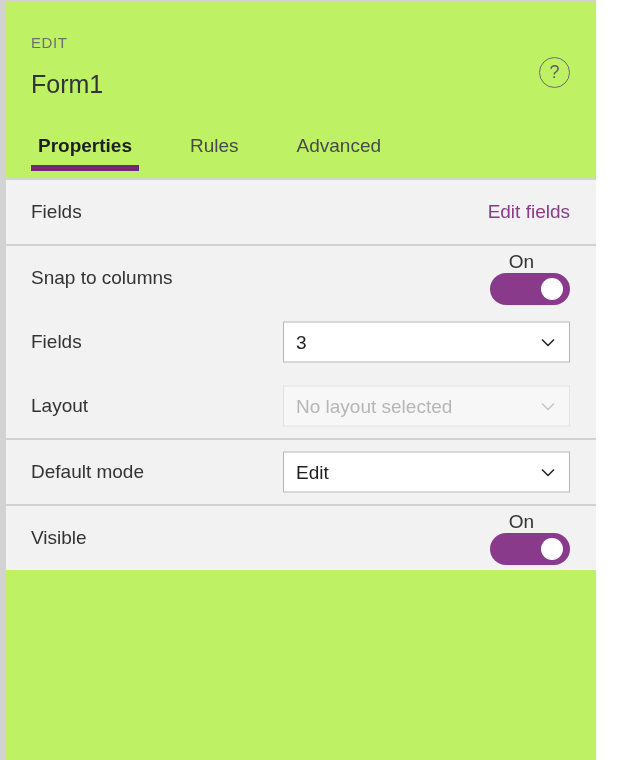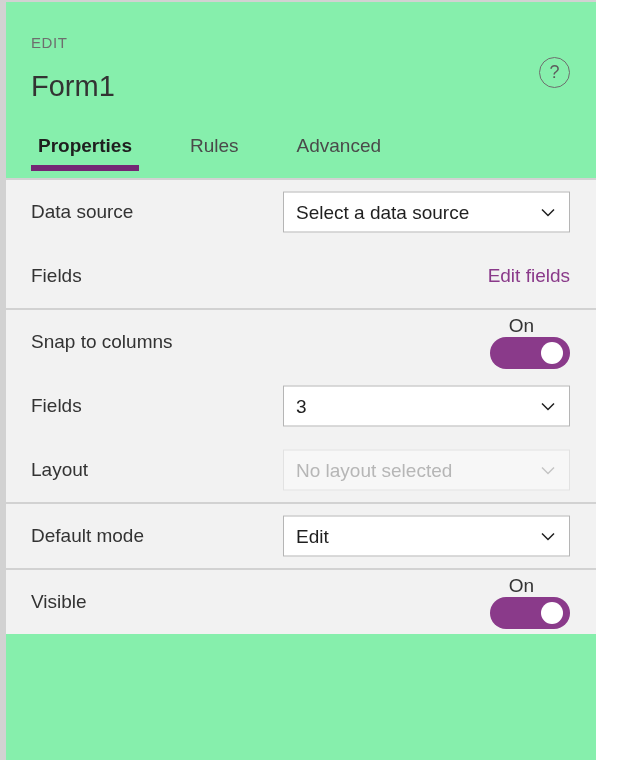--- a/index.html
+++ b/index.html
@@ -12,21 +12,21 @@
     height: 760px;
     font-family: "Liberation Sans", sans-serif;
     overflow: hidden;
   }
 
   #panel {
     position: relative;
     width: 596px;
     height: 760px;
     box-sizing: border-box;
-    background: #86efac;
+    background: #bef264;
     border-top: 2px solid #d2d2d2;
     border-left: 6px solid #d2d2d2;
     overflow: hidden;
   }
 
   
   .header {
     position: relative;
     height: 176px;
     box-sizing: border-box;
@@ -36,21 +36,21 @@
     left: 25px;
     top: 32px;
     font-size: 15px;
     letter-spacing: 0.6px;
     color: #6e6e6e;
   }
   .title {
     position: absolute;
     left: 25px;
     top: 68px;
-    font-size: 29px;
+    font-size: 25px;
     color: #333333;
     font-weight: 400;
   }
   .help-btn {
     position: absolute;
     right: 26px;
     top: 55px;
     width: 31px;
     height: 31px;
     border: 1.4px solid #6e6e6e;
@@ -216,33 +216,20 @@
       <div class="tab active">Properties</div>
       <div class="tab">Rules</div>
       <div class="tab">Advanced</div>
     </div>
   </div>
 
   <div class="divider"></div>
 
   <div class="section">
 
-    <div class="row">
-      <div class="label">Data source</div>
-      <div class="control">
-        <div class="dropdown">
-          <div class="dd-text">Select a data source</div>
-          <div class="chev">
-            <svg width="18" height="18" viewBox="0 0 18 18">
-              <path d="M3 6 L9 12 L15 6" fill="none" stroke="#1f1f1f" stroke-width="1.5"></path>
-            </svg>
-          </div>
-        </div>
-      </div>
-    </div>
 
     <div class="row">
       <div class="label">Fields</div>
       <div class="control">
         <div class="link">Edit fields</div>
       </div>
     </div>
 
   </div>
 

